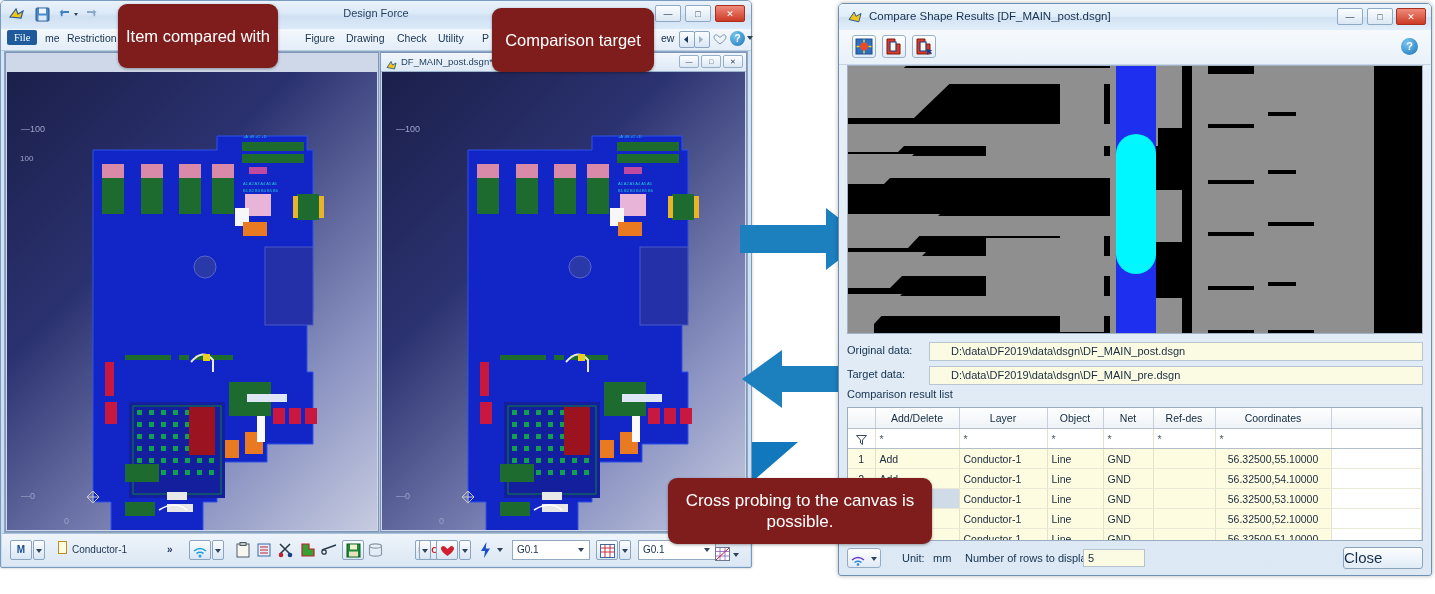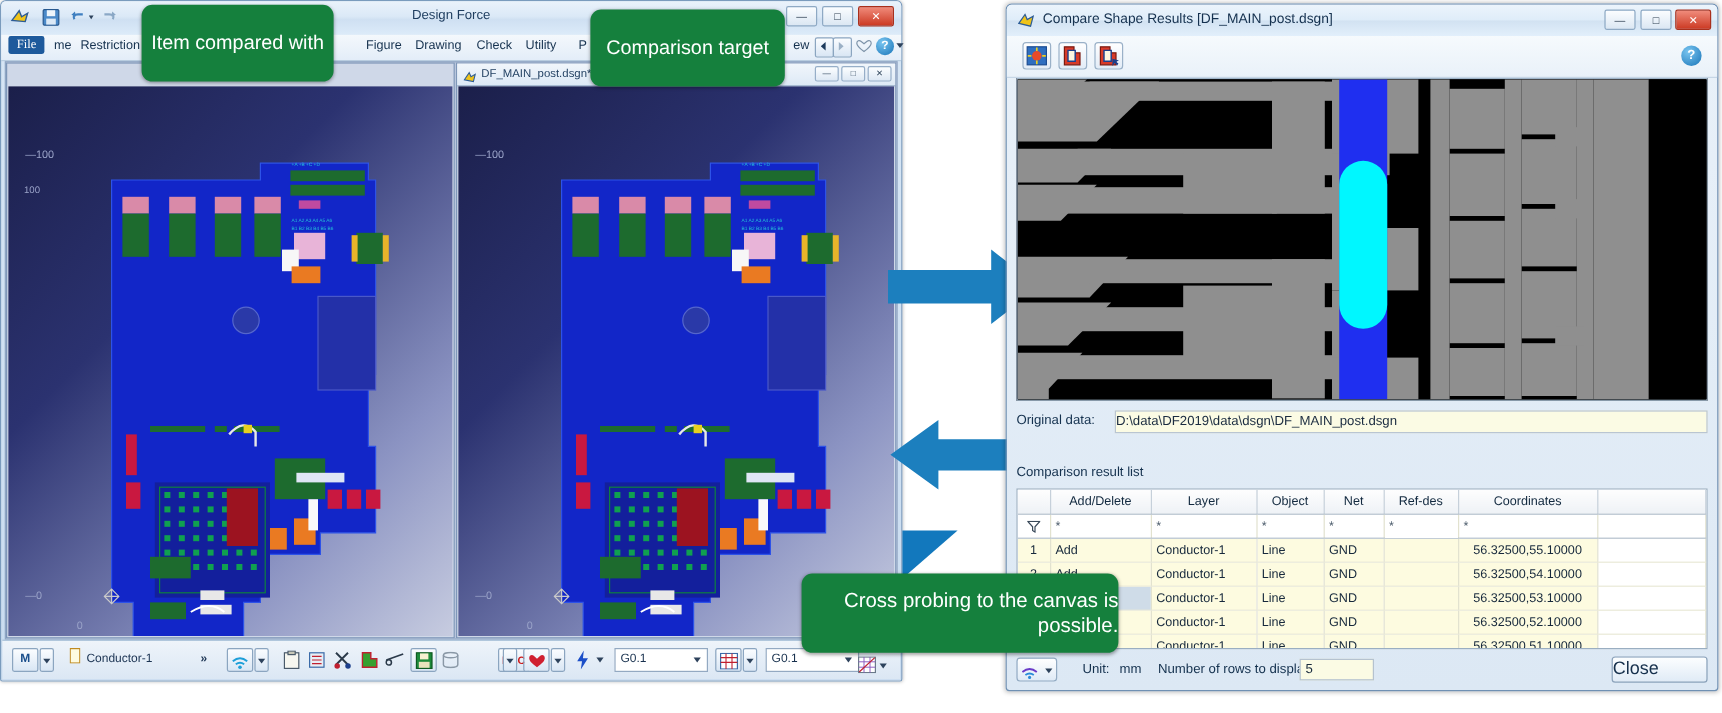--- a/index.html
+++ b/index.html
@@ -76,21 +76,21 @@
     background:radial-gradient(circle at 35% 30%,#79c5f0,#1874b8);color:#fff;font-size:11px;
     font-weight:bold;text-align:center;line-height:17px;}
 
   #preview{position:absolute;left:8px;top:61px;right:8px;height:269px;
     background:#000;border:1px solid #9fb4c8;box-sizing:border-box;overflow:hidden;}
 
   .fld-row{position:absolute;left:8px;right:8px;height:29px;}
   .fld-lbl{position:absolute;left:0;top:2px;font-size:11px;color:#14314e;}
   .fld-box{position:absolute;left:82px;right:0;top:0;height:19px;background:#fbfbe4;
     border:1px solid #b9c5d2;box-sizing:border-box;font-size:11px;color:#1b2c40;
-    line-height:17px;padding-left:0;}
+    line-height:17px;padding-left:21px;}
   #comparison-label{position:absolute;left:8px;top:384px;font-size:11px;color:#14314e;}
 
   #tbl{position:absolute;left:8px;top:403px;right:8px;height:134px;background:#fff;
     border:1px solid #9aaec1;box-sizing:border-box;overflow:hidden;}
   table.grid{border-collapse:collapse;width:100%;table-layout:fixed;}
   table.grid th{height:18px;font-size:10.5px;font-weight:normal;color:#12293f;
     background:linear-gradient(to bottom,#fefefe,#eef2f6);
     border-right:1px solid #c6d0da;border-bottom:1px solid #b3c0cc;}
   table.grid td{height:19px;font-size:10.5px;color:#17293c;
     border-right:1px solid #e2e2cf;border-bottom:1px solid #e9e9d6;padding:0 4px;
@@ -105,22 +105,22 @@
   #rows-input{position:absolute;left:236px;top:2px;width:62px;height:18px;background:#fbfbe4;
     border:1px solid #b5c2cf;box-sizing:border-box;font-size:11px;color:#17293c;
     line-height:16px;padding-left:4px;}
   #close-button{position:absolute;right:0;top:0;width:80px;height:22px;border:1px solid #8ba2ba;
     border-radius:3px;background:linear-gradient(to bottom,#fcfeff,#e0ebf6);
     font-size:15px;color:#16304c;text-align:left;line-height:20px;box-sizing:border-box;}
   #unit-btn{position:absolute;left:0;top:1px;width:34px;height:20px;border:1px solid #93abc3;
     border-radius:3px;background:linear-gradient(to bottom,#ffffff,#dfeaf6);box-sizing:border-box;}
 
   
-  .callout{position:absolute;background:#15803d;color:#fff;border-radius:9px;
-    text-align:right;font-size:16.5px;line-height:21px;
+  .callout{position:absolute;background:#7f1d1d;color:#fff;border-radius:9px;
+    text-align:center;font-size:16.5px;line-height:21px;
     display:flex;align-items:center;justify-content:center;
     box-shadow:0 1px 3px rgba(0,0,0,.35);}
   #callout-1{left:118px;top:4px;width:160px;height:64px;}
   #callout-2{left:492px;top:8px;width:162px;height:64px;}
   #callout-3{left:668px;top:478px;width:264px;height:66px;font-size:17px;}
   #callout-3-tail{position:absolute;left:752px;top:442px;width:0;height:0;
     border-left:0 solid transparent;border-right:46px solid transparent;border-top:40px solid #1278bd;}
 
   
   .arrow-r{position:absolute;}
@@ -692,20 +692,24 @@
         <rect x="448" y="206" width="24" height="16"></rect>
         <rect x="480" y="0" width="46" height="267"></rect>
       </g>
       <rect x="526" y="0" width="52" height="267" fill="#000"></rect>
     </svg>
   </div>
 
   <div class="fld-row" style="top:338px;">
     <span class="fld-lbl">Original data:</span>
     <div class="fld-box">D:\data\DF2019\data\dsgn\DF_MAIN_post.dsgn</div>
+  </div>
+  <div class="fld-row" style="top:362px;">
+    <span class="fld-lbl">Target data:</span>
+    <div class="fld-box">D:\data\DF2019\data\dsgn\DF_MAIN_pre.dsgn</div>
   </div>
 
   <div id="comparison-label">Comparison result list</div>
 
   <div id="tbl">
     <table class="grid">
       <colgroup>
         <col style="width:27px">
           <col style="width:84px">
           <col style="width:88px">

